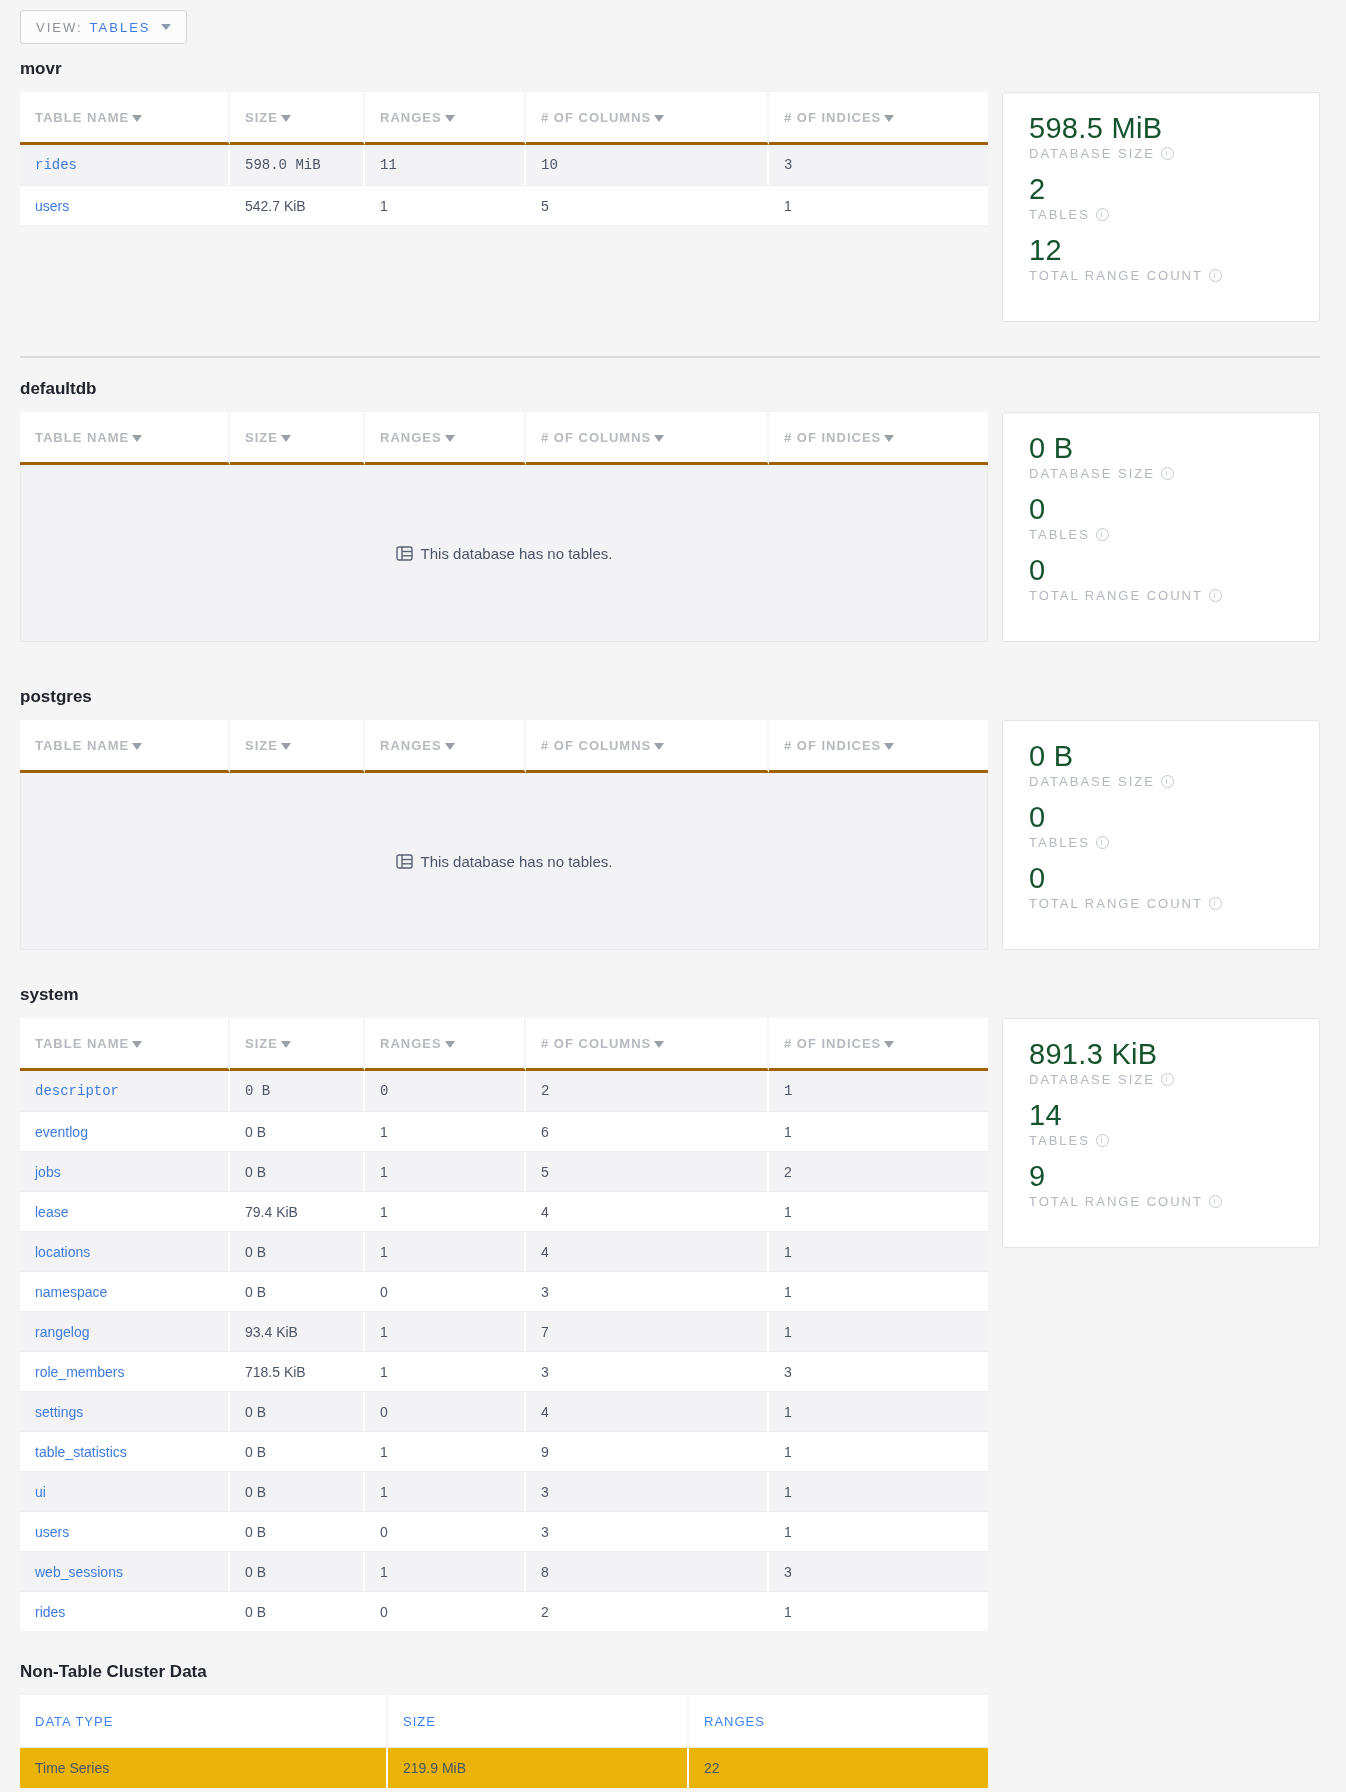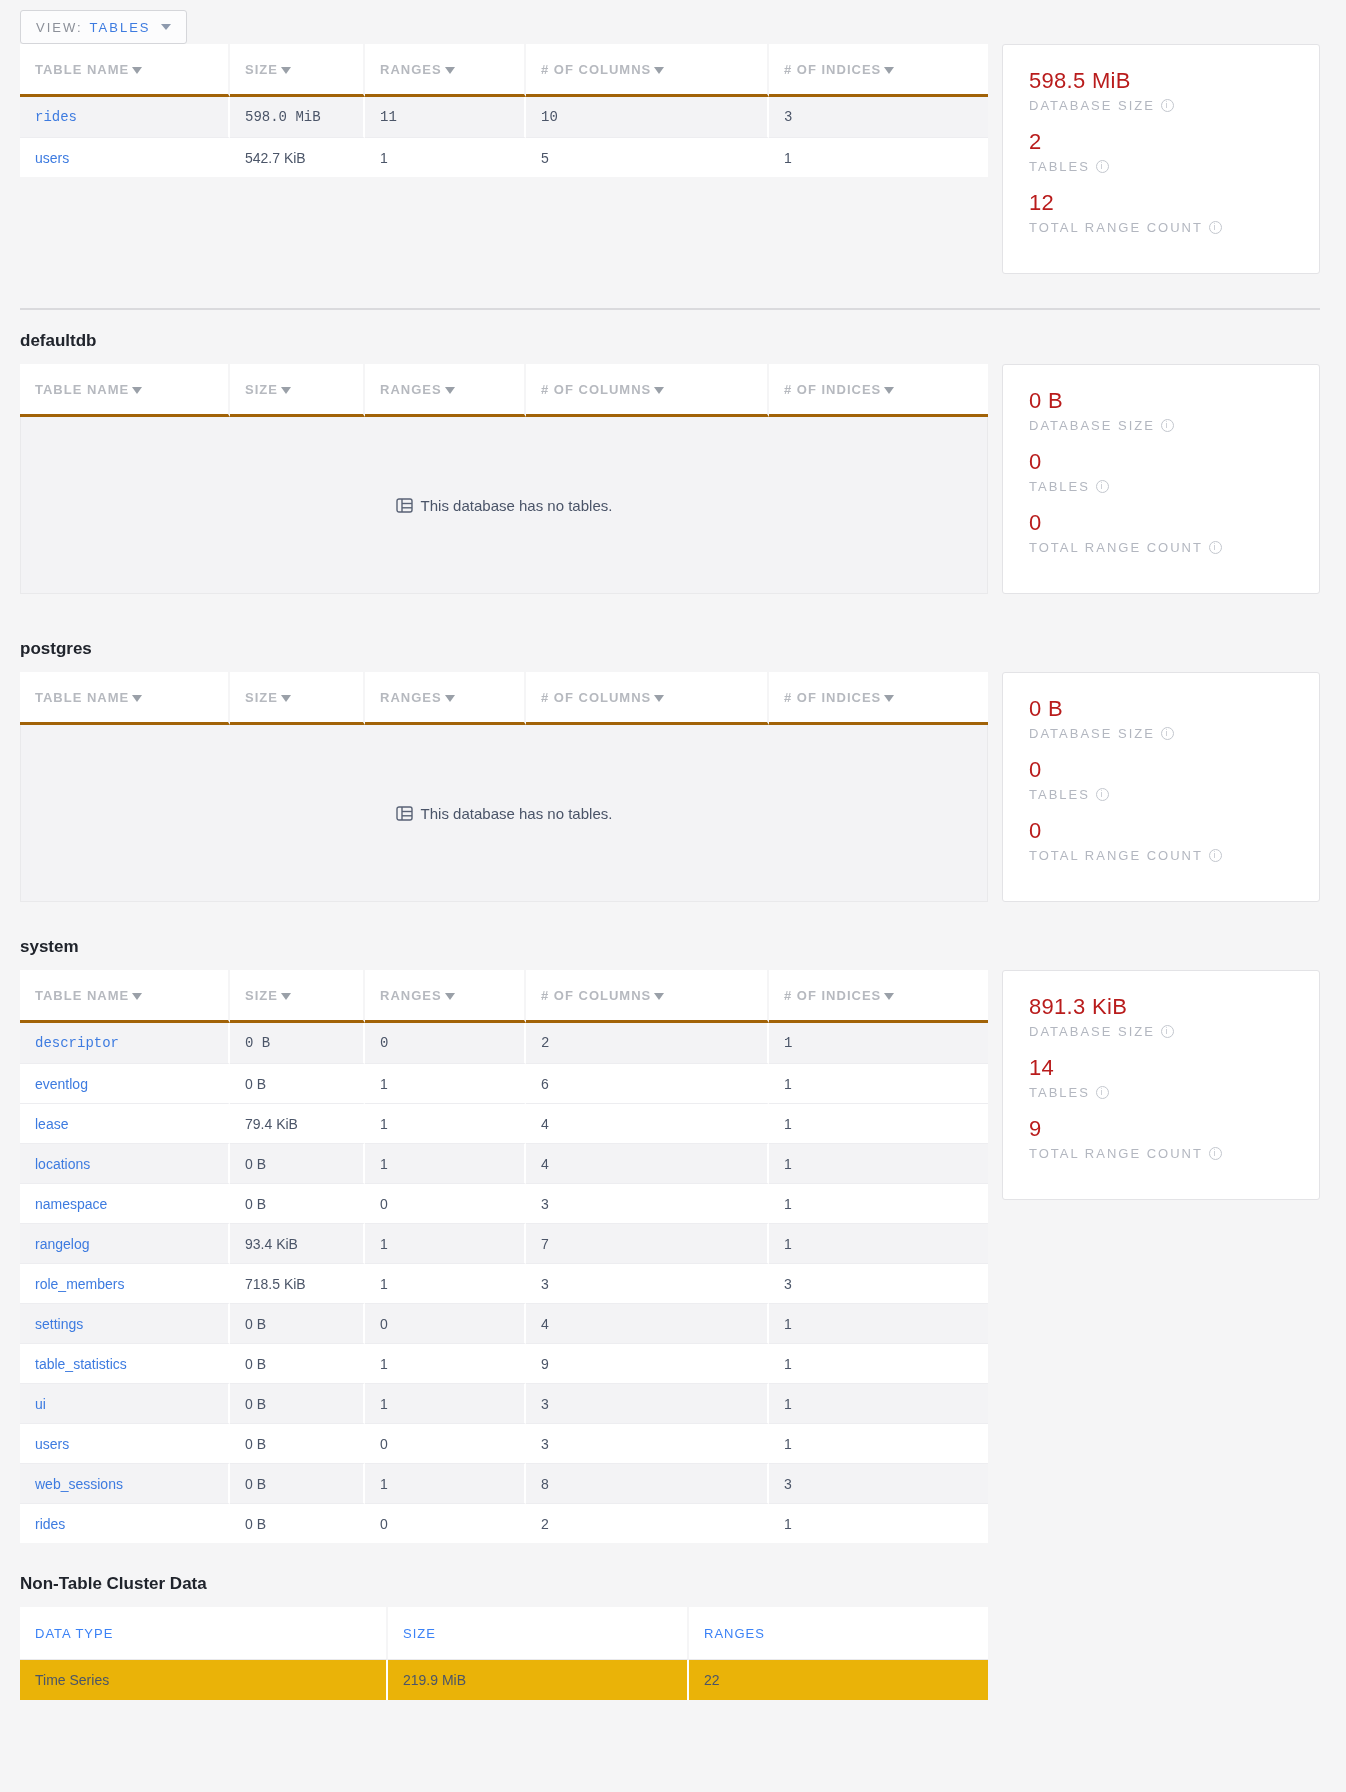--- a/index.html
+++ b/index.html
@@ -72,21 +72,21 @@
   }
   .empty-block svg { margin-right:8px; display:block; }
 
   
   .panel {
     width:318px; height:230px; margin-left:14px;
     background:#ffffff; border:1px solid #e3e3e6; border-radius:3px;
     padding:20px 26px;
   }
   .stat { margin-bottom:13px; }
-  .stat-num { font-size:22px; line-height:31px; color:#b91c1c; letter-spacing:0.3px; }
+  .stat-num { font-size:29px; line-height:31px; color:#14532d; letter-spacing:0.3px; }
   .stat-label {
     font-size:13px; letter-spacing:2px; color:#b3b7c0; margin-top:2px;
     display:flex; align-items:center;
   }
   .info-icon {
     display:inline-block; width:13px; height:13px; margin-left:6px;
     border:1px solid #c3c7ce; border-radius:50%;
     color:#c3c7ce; font-size:9px; line-height:11px; text-align:center;
     cursor:pointer; flex:0 0 auto;
   }
@@ -114,20 +114,21 @@
 <div class="page">
 
   
   <div class="view-btn">
     <span class="view-label">VIEW:</span>
     <span class="view-value">TABLES</span>
     <span class="caret-down"></span>
   </div>
 
   
+  <h2 class="db-title first">movr</h2>
   <div class="section-row">
     <table class="db-table">
       <colgroup>
           <col style="width:210px">
           <col style="width:135px">
           <col style="width:161px">
           <col style="width:243px">
           <col style="width:219px">
         </colgroup>
       <thead>
@@ -325,20 +326,27 @@
           <td>2</td>
           <td>1</td>
         </tr>
         <tr class="row-even">
           <td><a class="tbl-link">eventlog</a></td>
           <td>0 B</td>
           <td>1</td>
           <td>6</td>
           <td>1</td>
         </tr>
+        <tr class="row-odd">
+          <td><a class="tbl-link">jobs</a></td>
+          <td>0 B</td>
+          <td>1</td>
+          <td>5</td>
+          <td>2</td>
+        </tr>
         <tr class="row-even">
           <td><a class="tbl-link">lease</a></td>
           <td>79.4 KiB</td>
           <td>1</td>
           <td>4</td>
           <td>1</td>
         </tr>
         <tr class="row-odd">
           <td><a class="tbl-link">locations</a></td>
           <td>0 B</td>

